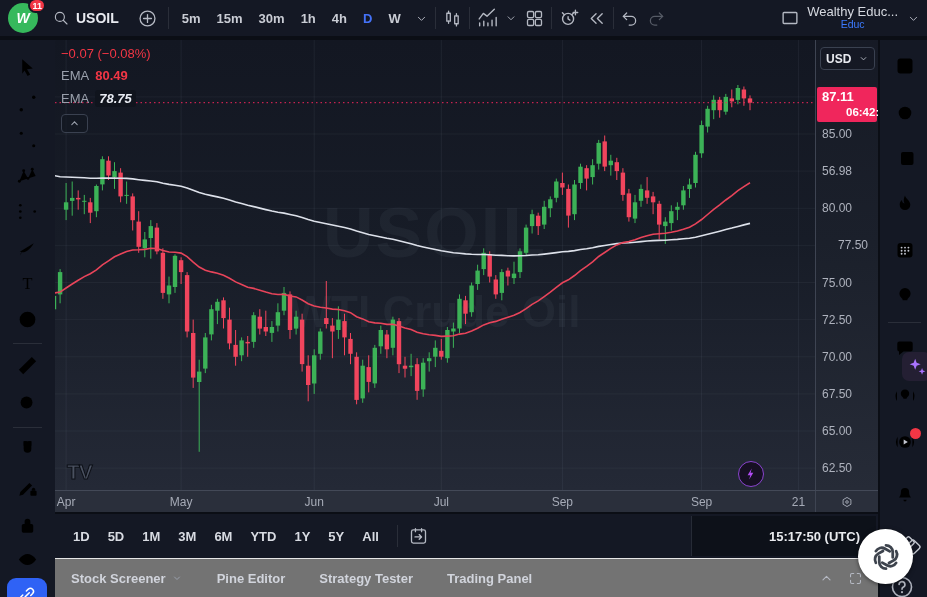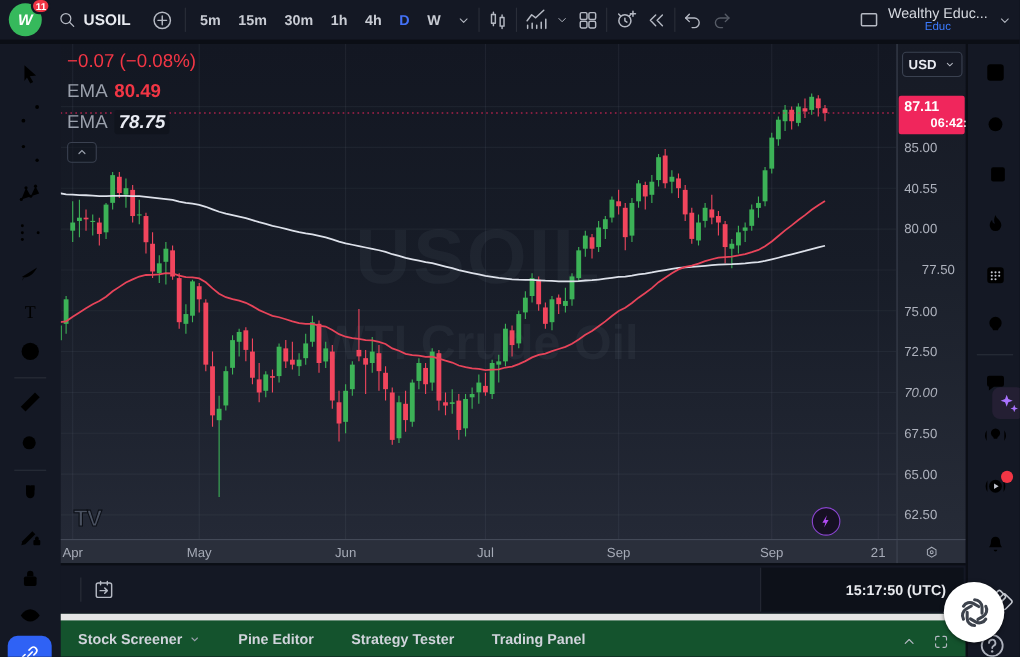--- a/index.html
+++ b/index.html
@@ -38,21 +38,21 @@
   
   .pane { position:absolute; left:55px; top:40px; width:760px; height:450px; overflow:hidden;
           background:linear-gradient(180deg,#131722 0%,#171c27 45%,#242936 100%); }
   .wmark { position:absolute; left:0; top:0; width:760px; height:450px; display:flex; flex-direction:column;
            align-items:center; justify-content:center; gap:14px; z-index:0; pointer-events:none; }
   .wmark .w1 { font-size:70px; font-weight:bold; color:rgba(170,182,205,0.06); letter-spacing:2px; }
   .wmark .w2 { font-size:44px; font-weight:bold; color:rgba(170,182,205,0.06); }
   .chart-svg { position:absolute; left:0; top:0; z-index:1; }
   .gh { stroke:rgba(140,150,170,0.08); stroke-width:1; }
   .gv { stroke:rgba(140,150,170,0.10); stroke-width:1; }
-  .legend { position:absolute; left:6px; top:6px; z-index:3; font-size:17px; }
+  .legend { position:absolute; left:6px; top:6px; z-index:3; font-size:13px; }
   .lrow { margin-bottom:7px; display:flex; gap:6px; align-items:center; }
   .red { color:#f23645; }
   .gray { color:#9aa0ac; }
   .lval { font-weight:bold; }
   .pill { background:#10141d; padding:1px 4px; border-radius:3px; color:#e8ebf2;font-style:italic; }
   .collapse { width:27px; height:19px; border:1px solid #3a4150; border-radius:4px; display:flex; align-items:center;
               justify-content:center; color:#9aa0ac; background:rgba(19,23,34,0.6); margin-top:2px; }
   .tvlogo { position:absolute; left:12px; top:420px; z-index:2; font-size:21px; font-weight:900; color:#4a5160;
             -webkit-text-stroke:1px #0c0f16; letter-spacing:-1px; }
   .boltbtn { position:absolute; left:683px; top:421px; width:26px; height:26px; border-radius:50%;
@@ -80,22 +80,22 @@
 
   
   .rangebar { position:absolute; left:55px; top:512px; width:823px; height:46px; background:#141824;
               border-top:2px solid #0b0e15; display:flex; align-items:center; padding:0 10px; gap:2px; z-index:10; }
   .rng { color:#d8dbe2; font-size:13px; font-weight:600; padding:5px 8px; border-radius:4px; }
   .clockpanel { position:absolute; right:2px; top:2px; bottom:2px; width:185px; background:#0d1119;
                 display:flex; align-items:center; justify-content:flex-end; padding-right:16px;
                 color:#e8eaee; font-size:13px; font-weight:bold; border-left:1px solid #262b36; }
 
   
-  .statusbar { position:absolute; left:55px; top:558px; width:823px; height:39px; background:#14532d;
-               border-top:6px solid #e5e5e5; display:flex; align-items:center; padding-left:16px; gap:34px; z-index:10; }
+  .statusbar { position:absolute; left:55px; top:558px; width:823px; height:39px; background:#737373;
+               border-top:1px solid #e5e5e5; display:flex; align-items:center; padding-left:16px; gap:34px; z-index:10; }
   .stitem { color:#d1d4dc; font-size:13px; font-weight:600; display:flex; align-items:center; gap:5px; }
   .sbicons { position:absolute; right:14px; top:0; height:39px; display:flex; align-items:center; gap:12px; color:#b5b9c3; }
 
   
   .righttb { position:absolute; left:878px; top:40px; width:49px; height:557px; background:#141824;
              border-left:2px solid #0b0e15; z-index:20; }
   .rtool { position:absolute; left:11px; width:27px; height:27px; display:flex; align-items:center; justify-content:center; }
   .rdiv { position:absolute; left:8px; width:33px; height:1px; background:#2a2e39; }
   .sparklebadge { position:absolute; left:22px; top:312px; width:29px; height:29px; background:#241f33; border-radius:7px;
                   display:flex; align-items:center; justify-content:center; z-index:2; }
@@ -615,26 +615,26 @@
       <svg width="11" height="11" viewBox="0 0 24 24" style="stroke:#b5b9c3;fill:none;stroke-width:2;stroke-linecap:round">
           <path d="M7 10l5 5 5-5"></path>
         </svg>
     </div>
     <div class="pricebox" id="pricebox" style="top: 46.6665px;">
       <div class="pv">87.11</div>
       <div class="cd">06:42:10</div>
     </div>
   <div class="ptick" style="top: 49.875px;">87.50</div>
       <div class="ptick" style="top: 87px;">85.00</div>
-      <div class="ptick" style="top: 124.125px;">40.55</div>
+      <div class="ptick" style="top: 124.125px;">56.98</div>
       <div class="ptick" style="top: 161.25px;">80.00</div>
       <div class="ptick" style="top: 198.375px; margin-left: 16px;">77.50</div>
       <div class="ptick" style="top: 235.5px;">75.00</div>
       <div class="ptick" style="top: 272.625px;">72.50</div>
-      <div class="ptick" style="top: 309.75px; font-style: italic;">70.00</div>
+      <div class="ptick" style="top: 309.75px;">70.00</div>
       <div class="ptick" style="top: 346.875px;">67.50</div>
       <div class="ptick" style="top: 384px;">65.00</div>
       <div class="ptick" style="top: 421.125px;">62.50</div>
     </div>
 
   <div class="daxis" id="daxis">
     <div class="gearcell">
       <svg width="14" height="14" viewBox="0 0 24 24" style="stroke:currentColor;fill:none;stroke-width:1.6">
           <path d="M12 4.2l6.7 3.9v7.8L12 19.8l-6.7-3.9V8.1z"></path>
           <circle cx="12" cy="12" r="2.2"></circle>
@@ -643,20 +643,31 @@
   <div class="dtick" style="left: -3.896px;">Apr</div>
       <div class="dtick" style="left: 111.092px;">May</div>
       <div class="dtick" style="left: 244.236px;">Jun</div>
       <div class="dtick" style="left: 371.328px;">Jul</div>
       <div class="dtick" style="left: 492.368px;">Sep</div>
       <div class="dtick" style="left: 631.564px;">Sep</div>
       <div class="dtick" style="left: 728.396px;">21</div>
     </div>
 
   <div class="rangebar">
+    <div id="ranges" style="display:flex;align-items:center;gap:2px">
+        <div class="rng">1D</div>
+        <div class="rng">5D</div>
+        <div class="rng">1M</div>
+        <div class="rng">3M</div>
+        <div class="rng">6M</div>
+        <div class="rng">YTD</div>
+        <div class="rng">1Y</div>
+        <div class="rng">5Y</div>
+        <div class="rng">All</div>
+      </div>
     <div class="vdiv" style="margin:0 8px"></div>
     <span class="ic">
         <svg width="21" height="21" viewBox="0 0 24 24">
           <rect x="4" y="4.5" width="16" height="15" rx="2"></rect>
           <path d="M8.5 3v3.5M15.5 3v3.5M8 12.5h7M12.8 9.8l2.7 2.7-2.7 2.7"></path>
         </svg>
       </span>
     <div class="clockpanel">
       <span>15:17:50 (UTC)</span>
     </div>

